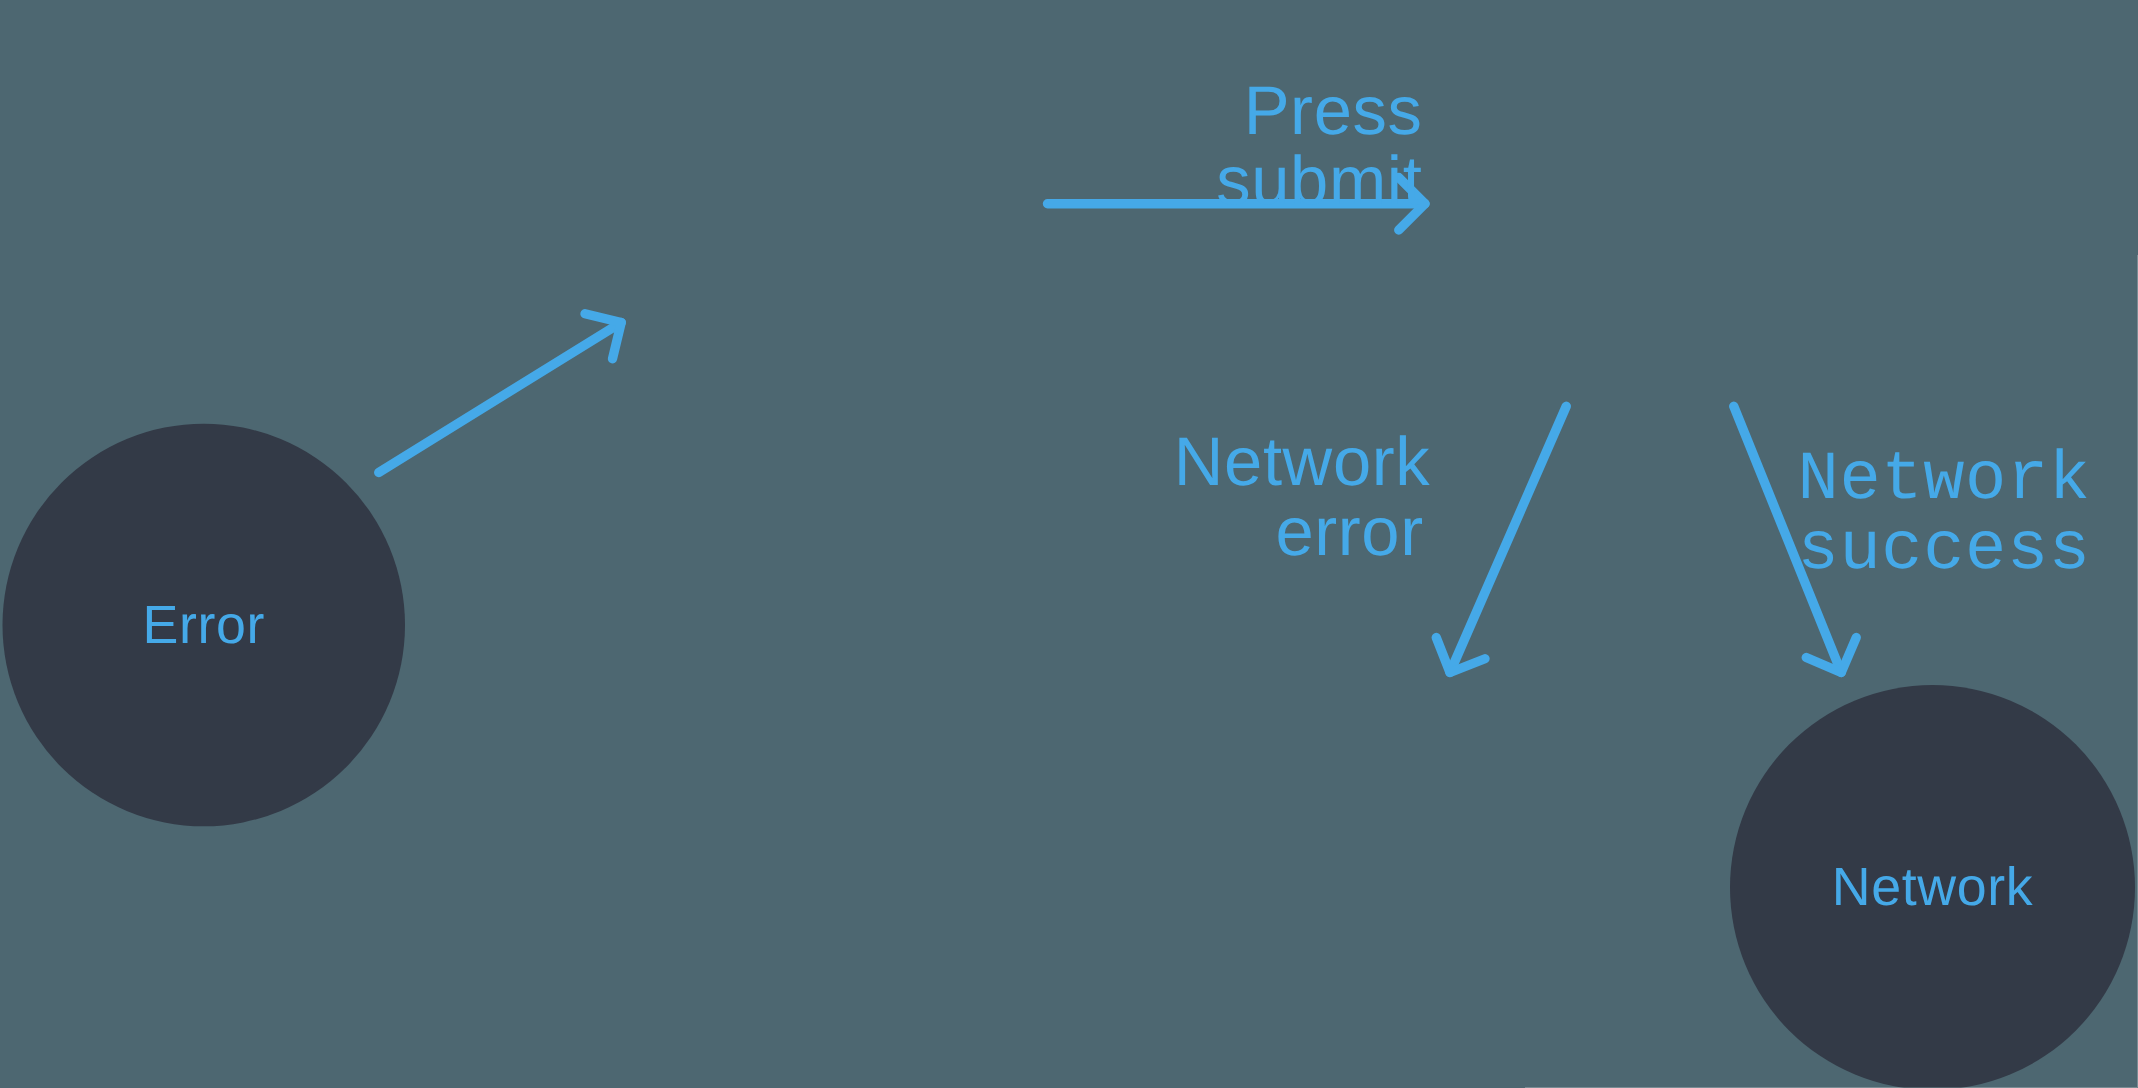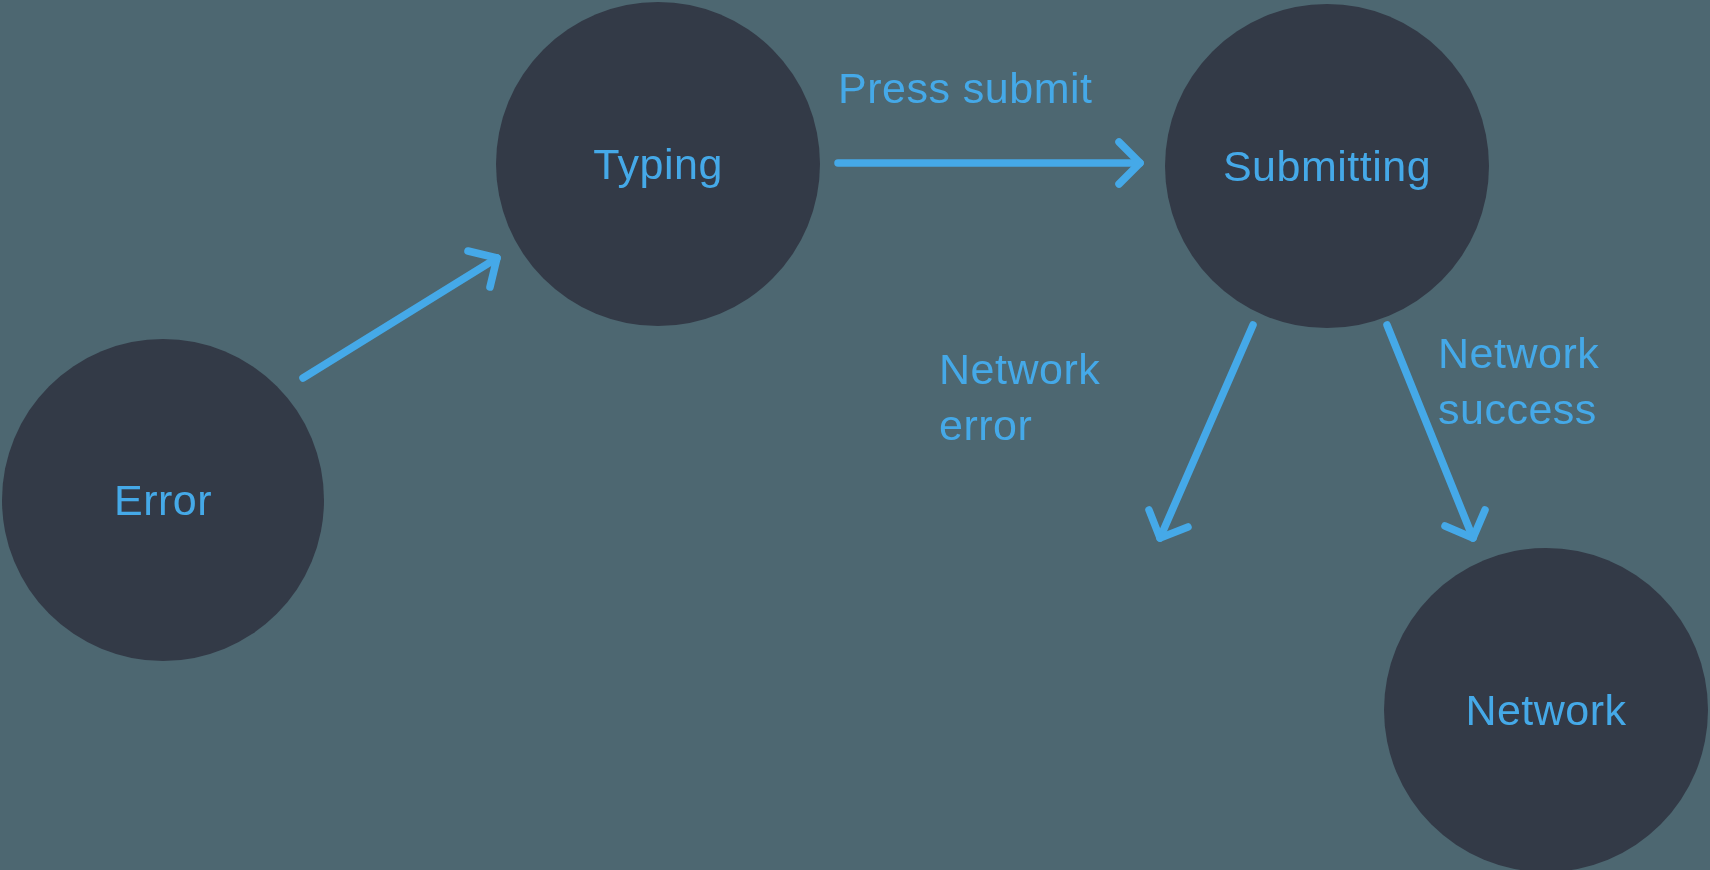--- a/index.html
+++ b/index.html
@@ -43,29 +43,29 @@
   }
   .node-label {
     color: var(--accent);
     font-size: 43px;
     letter-spacing: 0.5px;
     white-space: nowrap;
   }
   .edge-label {
     position: absolute;
     color: var(--accent);
-    font-size: 43px;
+    font-size: 55px;
     letter-spacing: 0.5px;
     line-height: 56px;
-    text-align: left;
+    text-align: right;
   }
   .el-start-typing    { left: 230px; top: 184px; width: 200px; }
   .el-press-submit    { left: 838px; top:  60px; width: 300px; }
   .el-network-error   { left: 939px; top: 341px; width: 200px; }
-  .el-network-success { left: 1438px; top: 325px; width: 220px; }
+  .el-network-success { left: 1438px; top: 356px; width: 220px; font-family: Liberation Mono, monospace; }
 
   .n-empty      { left: 2px;    top: 339px; width: 322px; height: 322px; }
   .n-typing     { left: 496px;  top: 2px; }
   .n-submitting { left: 1165px; top: 4px; }
   .n-error      { left: 924px;  top: 544px; width: 326px; height: 326px; }
   .n-success    { left: 1384px; top: 548px; }
 </style>
 </head>
 <body>
 
@@ -91,27 +91,21 @@
     <g>
       <path d="M1387,325 L1473,538"></path>
       <path d="M1485,510 L1473,538 L1445,526"></path>
     </g>
   </svg>
 
   <div class="node n-empty">
     <span class="node-label">Error</span>
   </div>
 
-  <div class="node n-typing">
-    <span class="node-label">Typing</span>
-  </div>
 
-  <div class="node n-submitting">
-    <span class="node-label">Submitting</span>
-  </div>
 
 
   <div class="node n-success">
     <span class="node-label">Network</span>
   </div>
 
 
   <div class="edge-label el-press-submit">Press submit</div>
 
   <div class="edge-label el-network-error">Network error</div>

